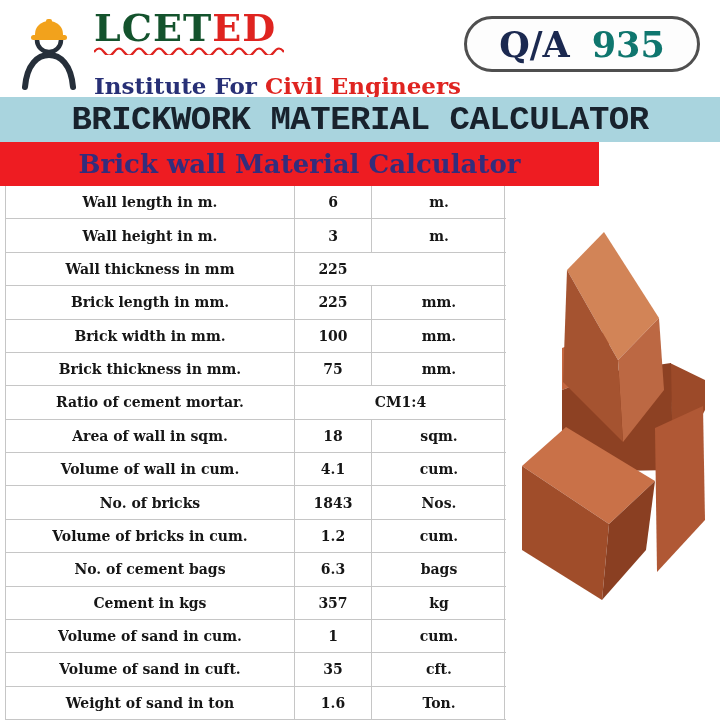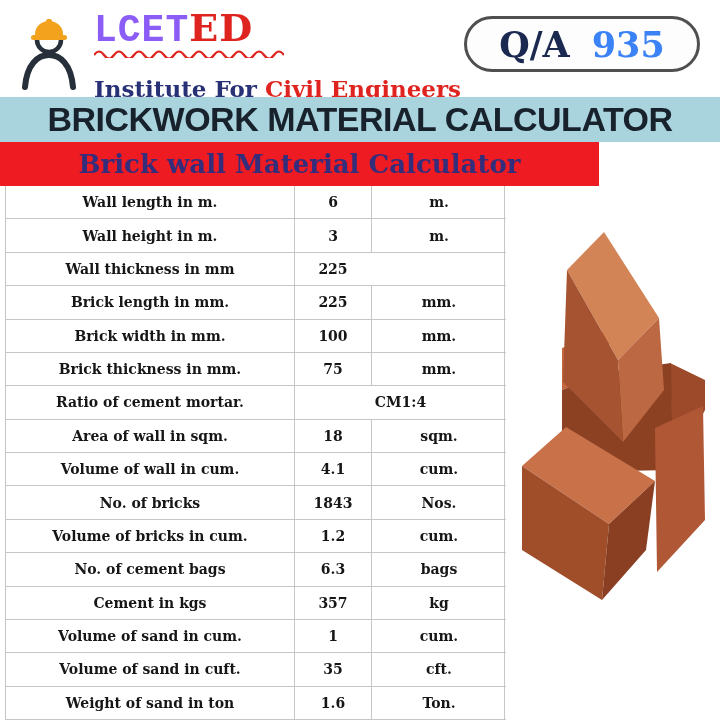--- a/index.html
+++ b/index.html
@@ -5,41 +5,41 @@
   html,body{margin:0;padding:0;background:#e9e9e9;}
   .screen{
     position:relative;width:720px;height:720px;background:#ffffff;
     overflow:hidden;font-family:"DejaVu Serif","Liberation Serif",serif;
   }
   
   .header{position:absolute;left:0;top:0;width:720px;height:97px;background:#ffffff;}
   .logo-icon{position:absolute;left:18px;top:10px;width:62px;height:80px;}
   .logo-text{position:absolute;left:94px;top:8px;width:380px;}
   .logo-main{font-size:38px;font-weight:bold;letter-spacing:1px;line-height:40px;}
-  .logo-main .navy{color:#8b5cf6;font-family:Liberation Mono, monospace;}
+  .logo-main .navy{color:#14532d;}
   .logo-main .red{color:#df2420;}
   .logo-wave{display:block;margin-top:-2px;}
   .logo-sub{font-size:23px;font-weight:bold;line-height:24px;margin-top:19px;white-space:nowrap;}
   .logo-sub .navy{color:#283076;}
   .logo-sub .red{color:#df2420;}
   .qa-badge{
     position:absolute;left:464px;top:16px;width:236px;height:56px;
     border:3px solid #4f4f4f;border-radius:30px;background:#fdfdfd;
     display:flex;align-items:center;justify-content:center;gap:22px;
     font-size:35px;font-weight:bold;box-sizing:border-box;
   }
   .qa-badge .qa{color:#1b2950;}
-  .qa-badge .num{color:#3b82f6;}
+  .qa-badge .num{color:#0f766e;}
   
   .title-bar{
     position:absolute;left:0;top:97px;width:720px;height:45px;background:#a9d4de;
     display:flex;align-items:center;justify-content:center;
   }
   .title-bar span{
-    font-family:Liberation Sans, sans-serif;
+    font-family:Liberation Mono, monospace;
     font-weight:bold;font-size:34px;color:#18222d;letter-spacing:-0.5px;white-space:nowrap;
   }
   
   .banner{
     position:absolute;left:0;top:142px;width:599px;height:44px;background:#ee1c22;
     display:flex;align-items:center;justify-content:center;
   }
   .banner span{font-size:26px;font-weight:bold;color:#332d7c;white-space:nowrap;}
   
   .calc-table{

